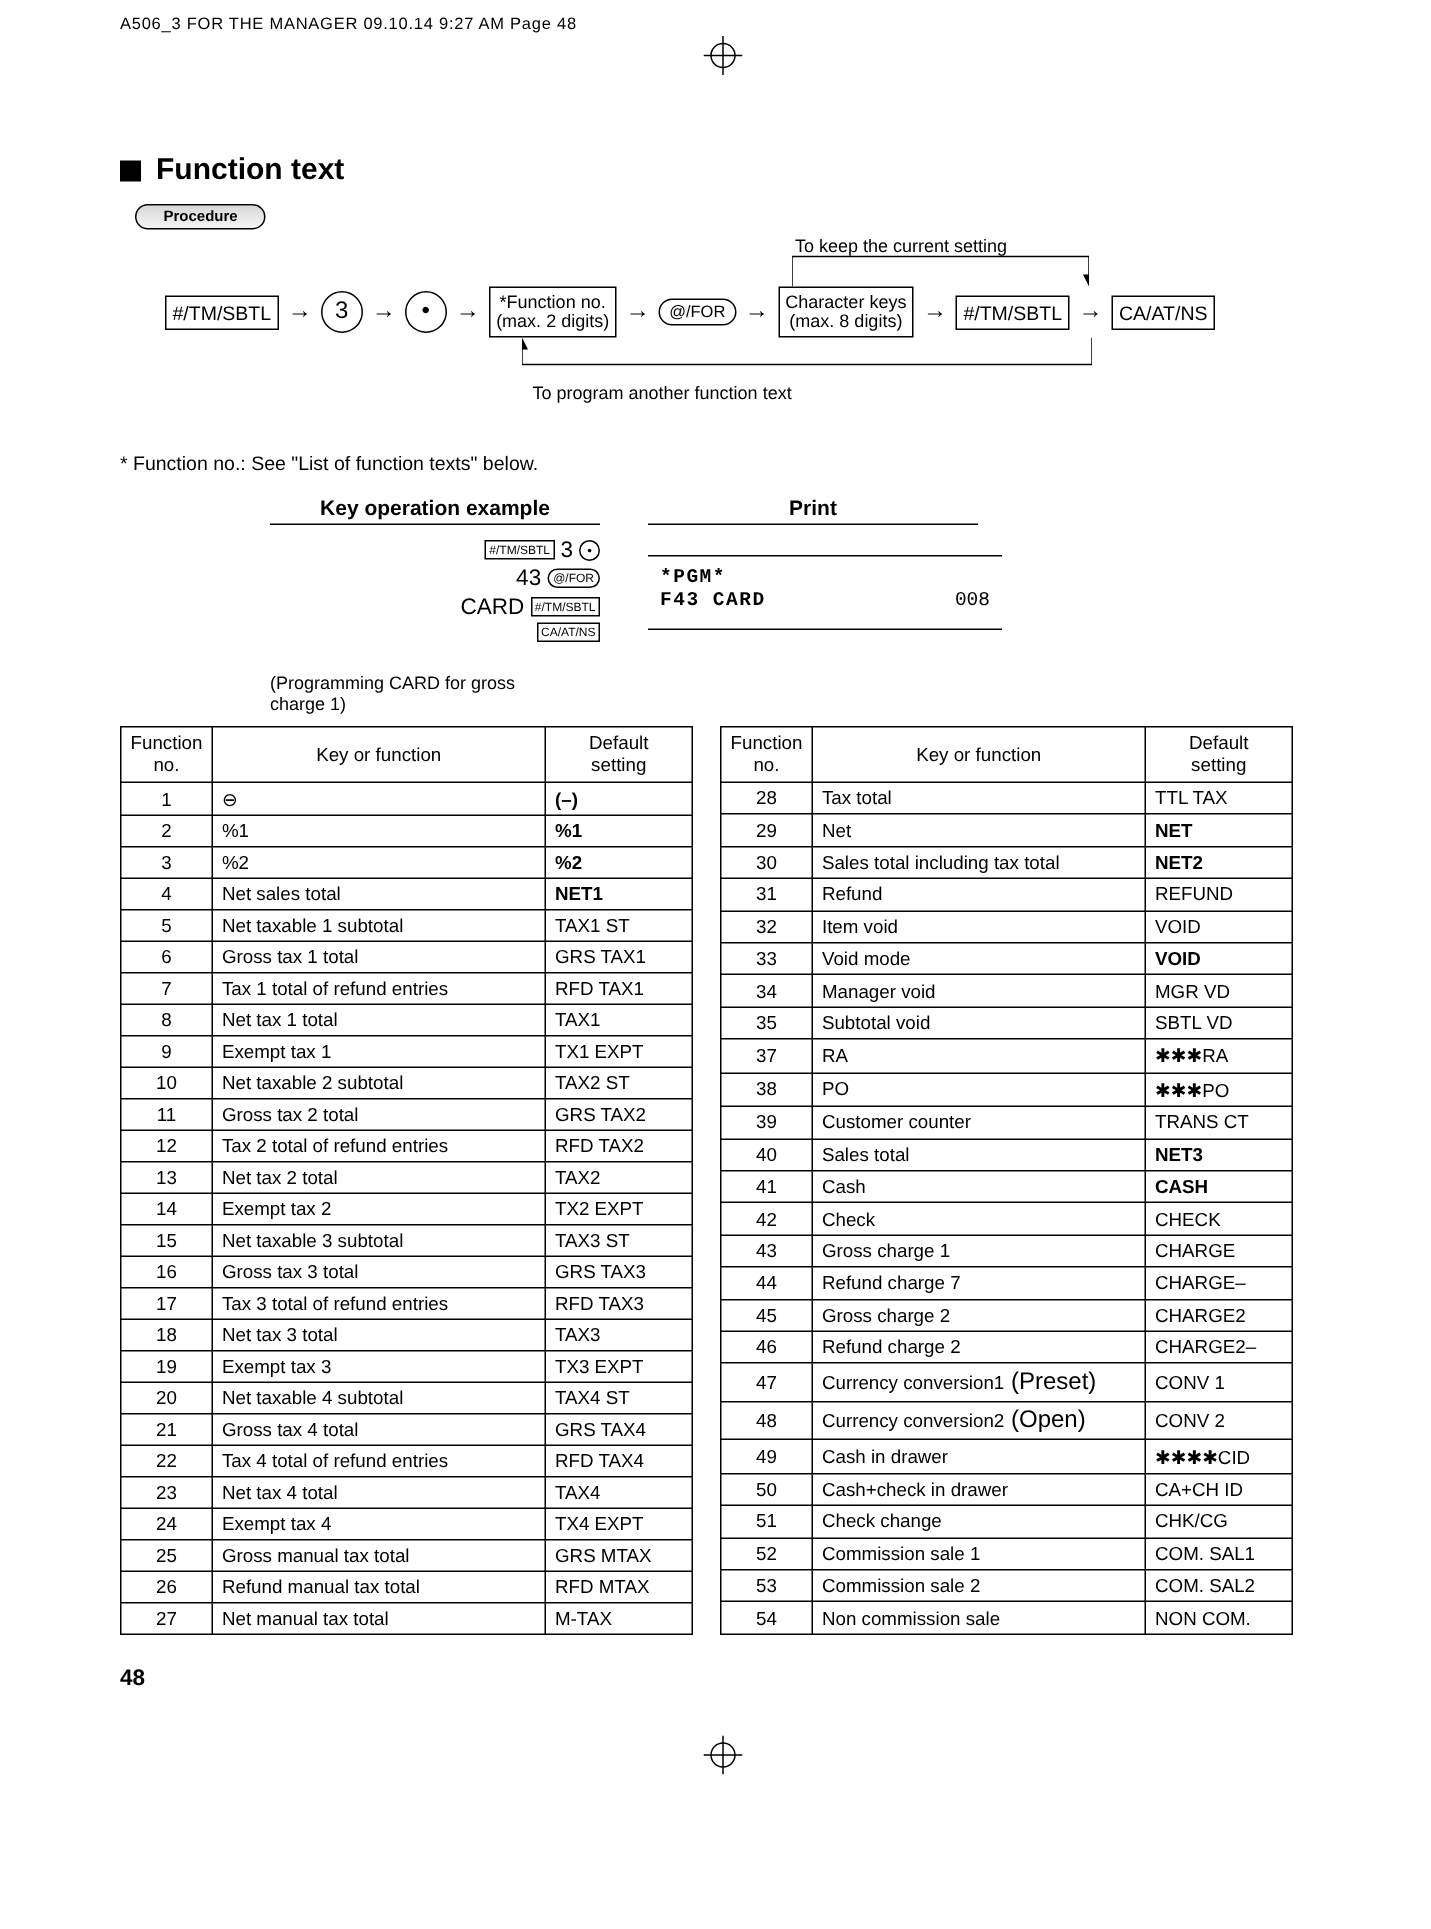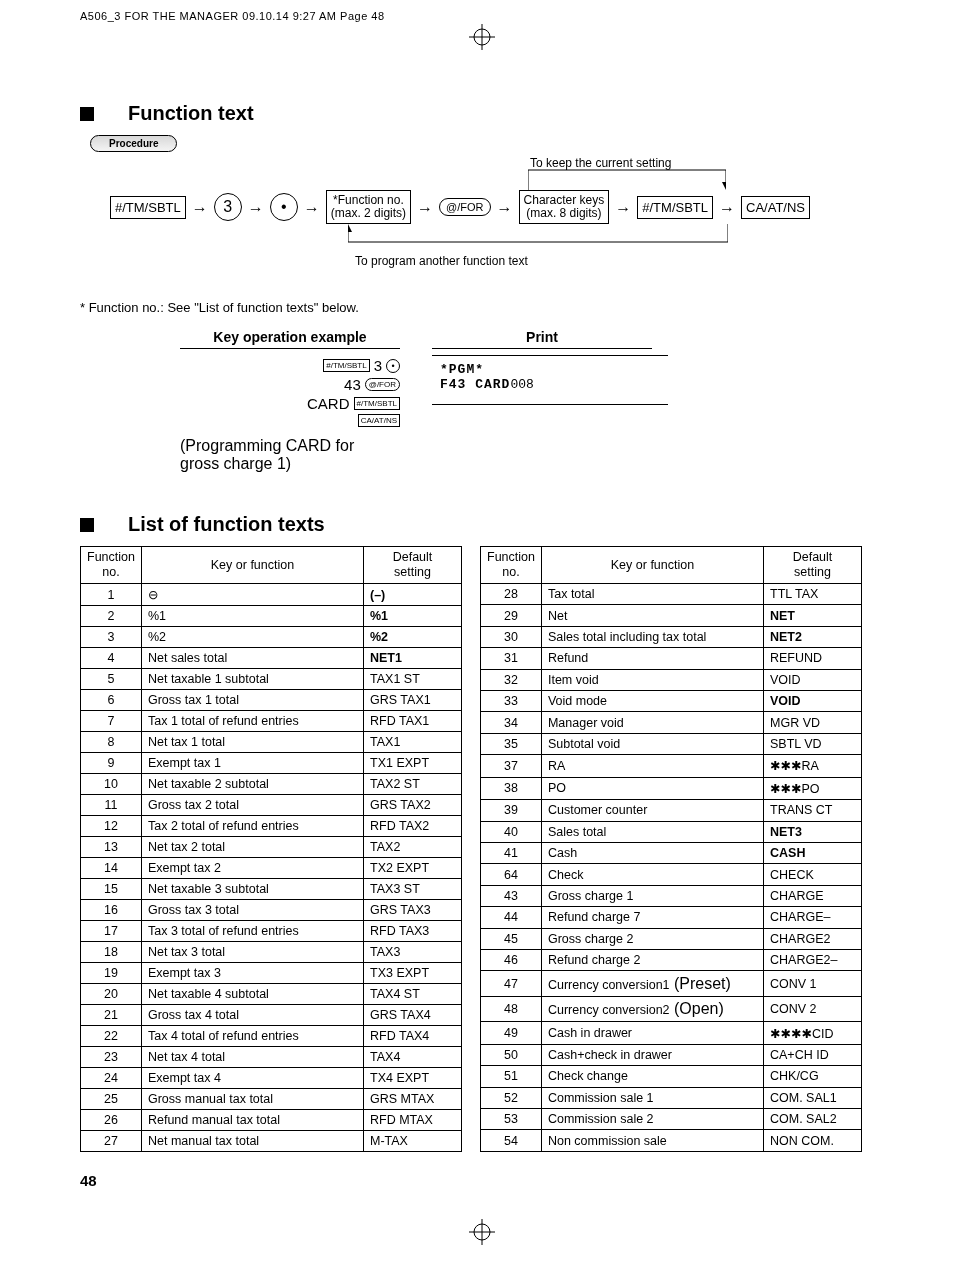--- a/index.html
+++ b/index.html
@@ -26,21 +26,20 @@
     margin-bottom: 60px;
   }
   .reg-mark { position:absolute; left:50%; top:0; transform:translateX(-50%); }
   .reg-mark svg { display:block; }
   .section-heading {
     font-size: 20px;
     font-weight: bold;
     display: flex;
     align-items: center;
     margin: 0 0 10px 0;
-    gap: 24px;
   }
   .section-heading .sq {
     width: 14px; height:14px; background:#000; margin-right:10px;
   }
   .procedure-pill {
     display:inline-block;
     border:1.5px solid #000;
     border-radius: 14px;
     padding: 2px 18px;
     font-weight: bold;
@@ -90,30 +89,30 @@
   }
   .foot-note { margin: 6px 0 14px 0; font-size:13px; }
   .example-row { display:flex; gap:32px; margin-left:100px; }
   .example-col { }
   .ex-heading { font-weight:bold; text-align:center; border-bottom:1px solid #000; padding-bottom:3px; font-size:14px; width:220px; }
   .ex-body { margin-top:8px; font-size:12px; }
   .ex-line { display:flex; justify-content:flex-end; align-items:center; gap:4px; margin:2px 0; }
   .tinybox { border:1px solid #000; font-size:8px; padding:1px 2px; }
   .tinyoval { border:1px solid #000; border-radius:7px; font-size:8px; padding:1px 3px; }
   .tinycircle { border:1px solid #000; border-radius:50%; width:12px; height:12px; display:inline-flex; align-items:center; justify-content:center; font-size:9px; }
-  .ex-note { font-size:16px; margin-top:10px; }
+  .ex-note { font-size:12px; margin-top:20px; }
   .print-box {
     border-top:1px solid #000;
     border-bottom:1px solid #000;
     width:220px;
     padding:6px 8px 12px 8px;
     font-family: 'Courier New', monospace;
     font-size:13px;
-    margin-top:6px;
-    display:flex; 
+    margin-top:20px;
+    display:flex; justify-content:space-between;
   }
   .print-left { font-weight:bold; letter-spacing:1px; }
   .print-right { align-self:flex-end; }
   .tables-wrap { display:flex; gap:18px; margin-top:8px; }
   table.func {
     border-collapse: collapse;
     font-size: 12.5px;
     width: 382px;
   }
   table.func th, table.func td {
@@ -229,24 +228,20 @@
       <div class="print-box">
         <div class="print-left">
           <div>*PGM*</div>
           <div>F43 CARD</div>
         </div>
         <div class="print-right">008</div>
       </div>
     </div>
   </div>
 
-  <div class="section-heading" style="margin-top:40px;">
-    <span class="sq"></span>
-    <span>List of function texts</span>
-  </div>
 
   <div class="tables-wrap">
     <table class="func" id="left-table">
       <thead>
           <tr>
         <th>Function<br>no.</th>
         <th>Key or function</th>
         <th>Default<br>setting</th>
       </tr>
         </thead>
@@ -456,21 +451,21 @@
             <td class="fn">40</td>
             <td>Sales total</td>
             <td class="ds bold">NET3</td>
           </tr>
           <tr>
             <td class="fn">41</td>
             <td>Cash</td>
             <td class="ds bold">CASH</td>
           </tr>
           <tr>
-            <td class="fn">64</td>
+            <td class="fn">42</td>
             <td>Check</td>
             <td class="ds">CHECK</td>
           </tr>
           <tr>
             <td class="fn">43</td>
             <td>Gross charge 1</td>
             <td class="ds">CHARGE</td>
           </tr>
           <tr>
             <td class="fn">44</td>

